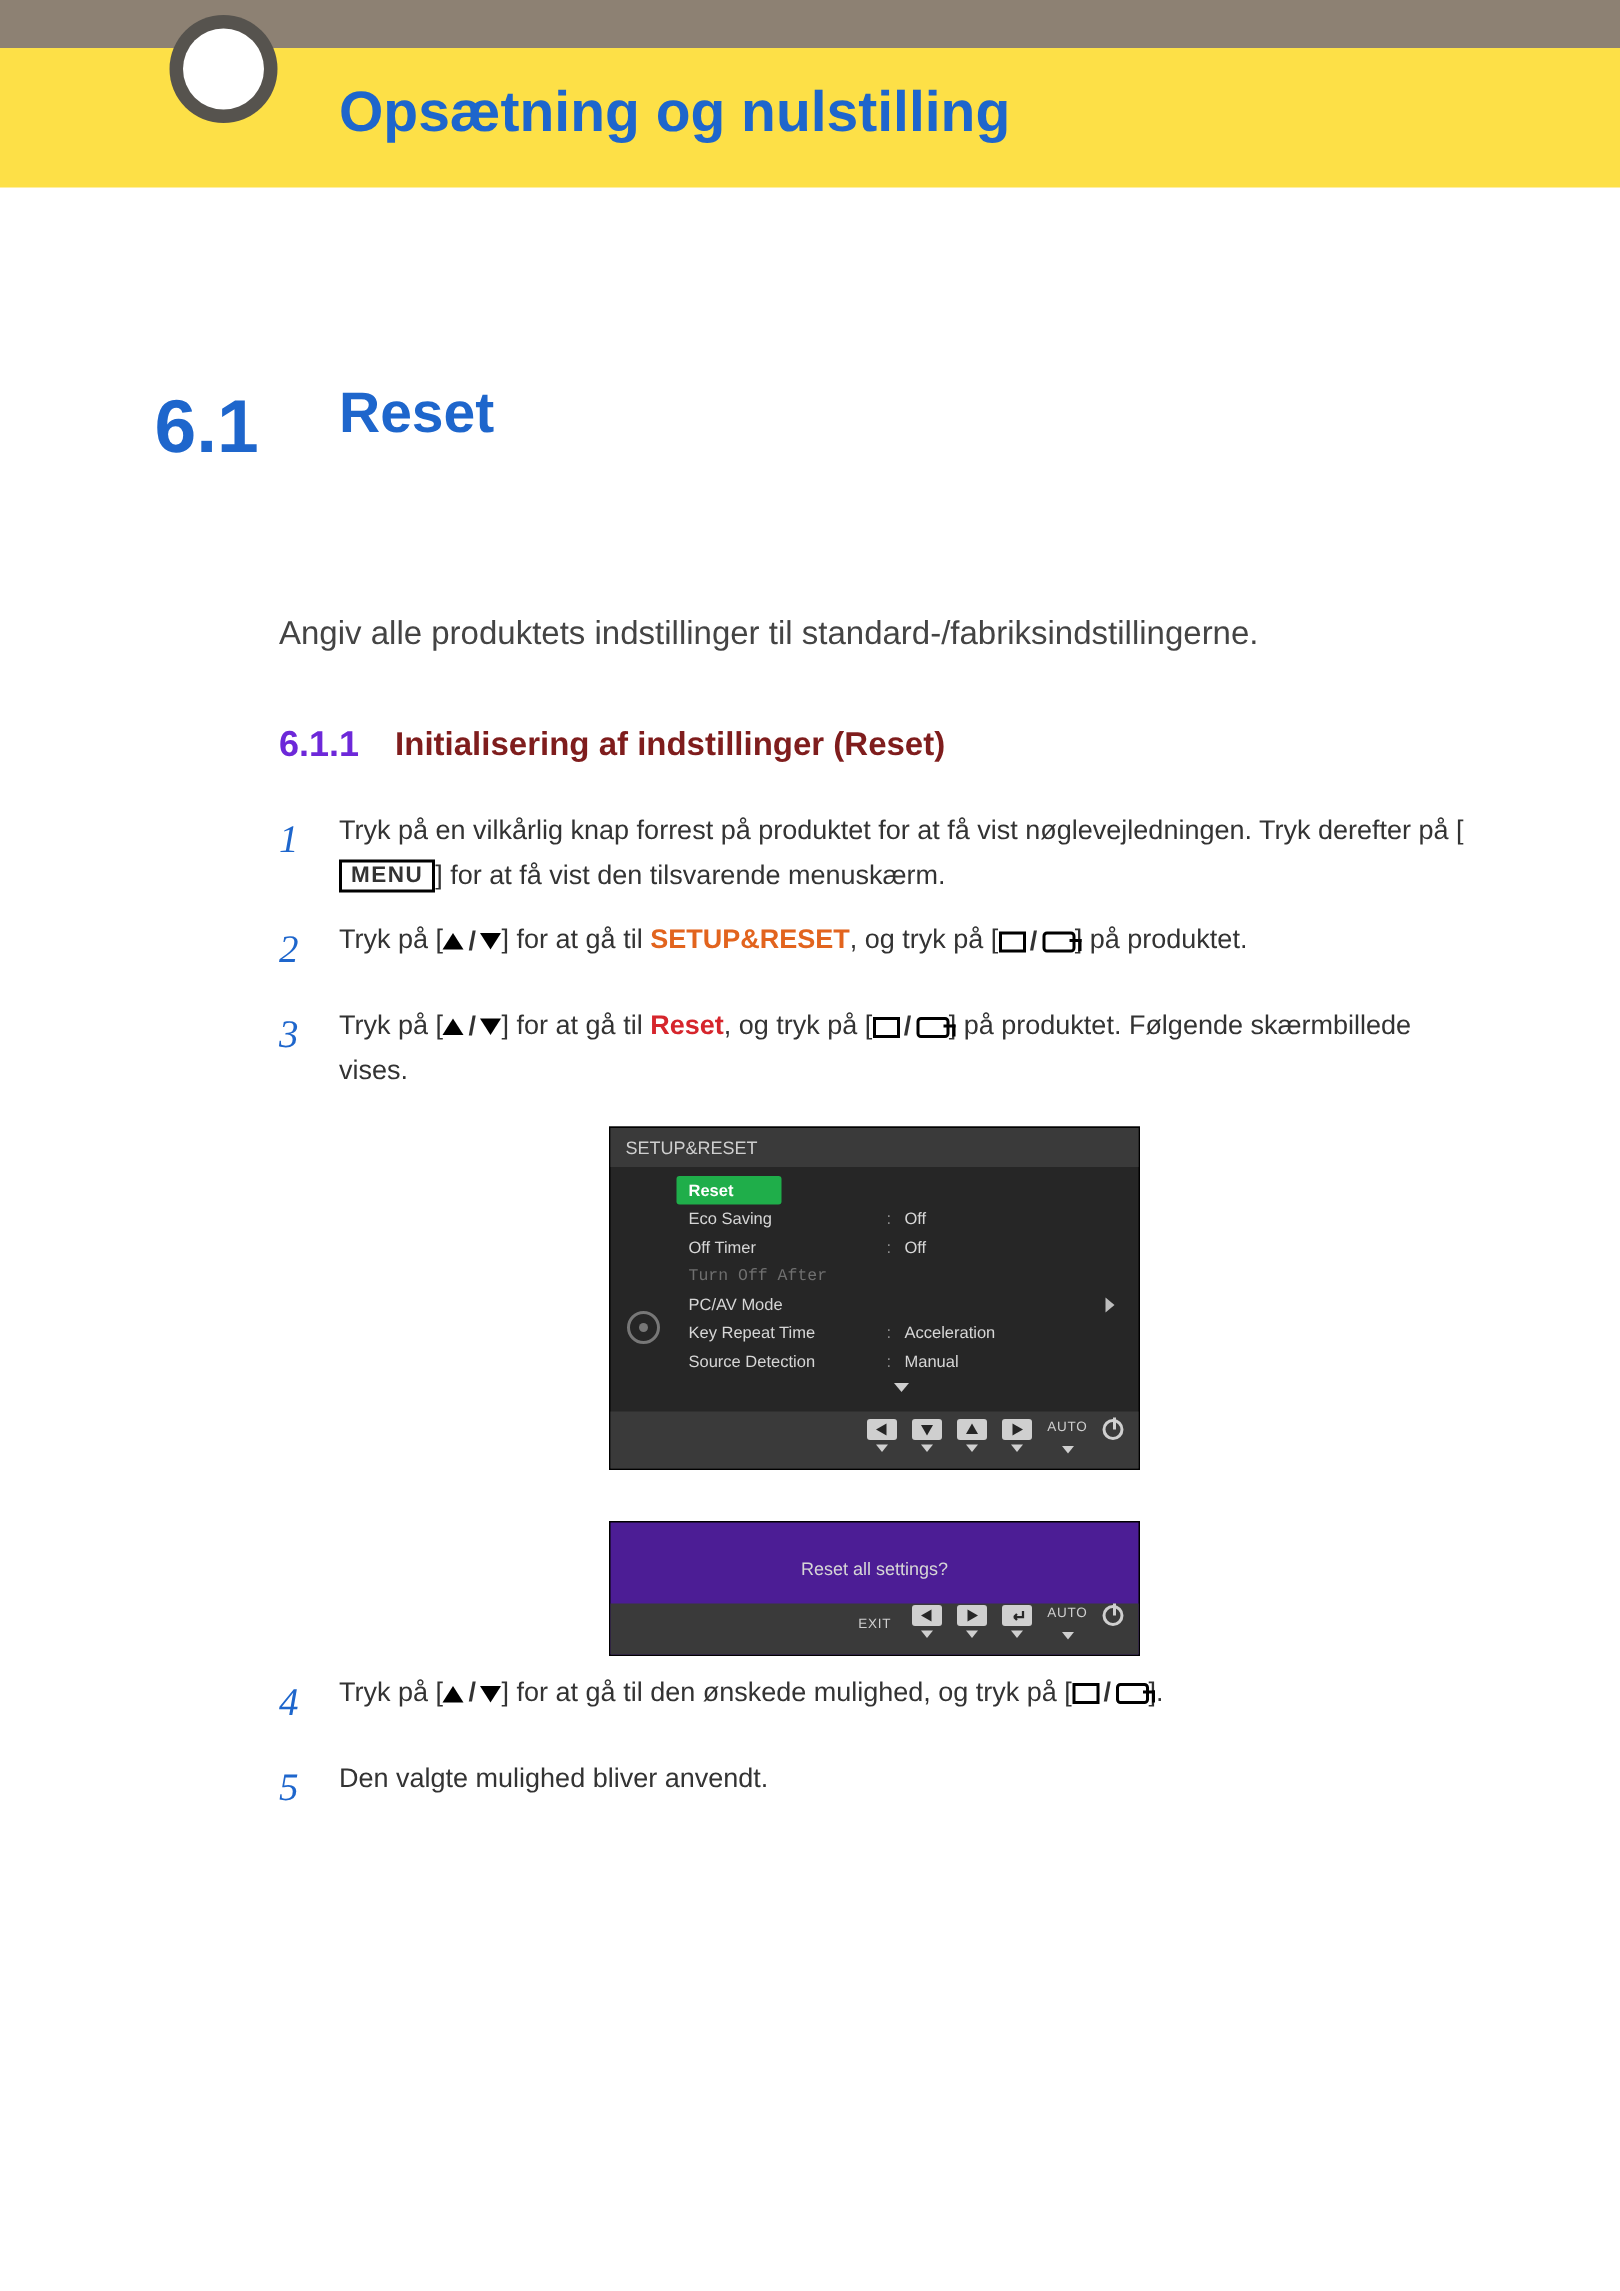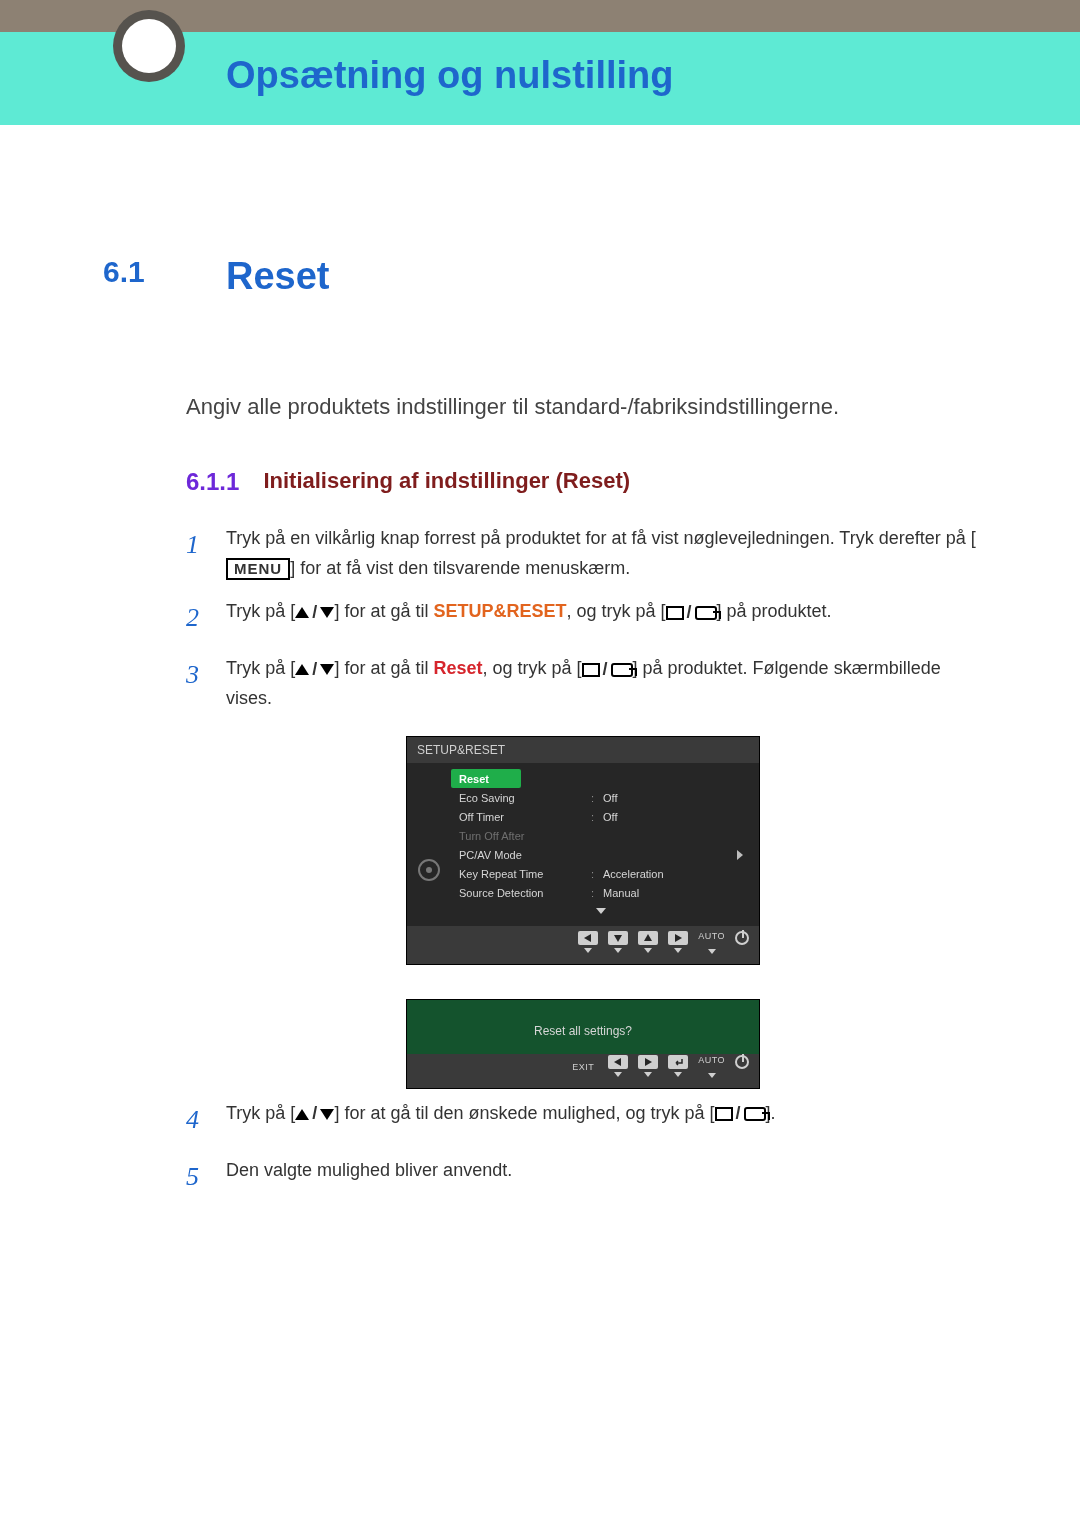--- a/index.html
+++ b/index.html
@@ -1,24 +1,24 @@
 <!DOCTYPE html>
 <html><head>
 <meta charset="utf-8">
 <style>
   * { margin:0; padding:0; box-sizing:border-box; }
   html,body { width:1080px; background:#fff; font-family:Arial, Helvetica, sans-serif; color:#333; }
   .top-bar { width:100%; height:32px; background:#8d8173; }
-  .header-band { width:100%; background:#5eead4; position:relative; padding:22px 0 28px 0; }
+  .header-band { width:100%; background:#fde047; position:relative; padding:22px 0 28px 0; }
   .chapter-icon { position:absolute; left:113px; top:-22px; width:72px; height:72px; border-radius:50%; background:#56534e; }
   .chapter-icon:after { content:""; position:absolute; left:9px; top:9px; width:54px; height:54px; border-radius:50%; background:#fff; }
   .chapter-title { font-size:38px; color:#1e66cc; font-weight:bold; margin-left:226px; }
   .content { padding:0 100px 0 100px; }
   .sec { display:flex; margin-top:130px; }
-  .sec-num { width:126px; font-size:30px; color:#1e66cc; font-weight:bold; text-align:left; padding-left:3px;}
+  .sec-num { width:126px; font-size:50px; color:#1e66cc; font-weight:bold; text-align:left; padding-left:3px;}
   .sec-title { font-size:38px; color:#1e66cc; font-weight:bold; }
   .intro { margin-left:86px; margin-top:92px; font-size:22px; line-height:1.5; color:#444; }
   .subsec { margin-left:86px; margin-top:45px; display:flex; gap:24px; }
   .subsec-num { font-size:24px; color:#6d28d9; font-weight:bold; }
   .subsec-title { font-size:22px; color:#7f1d1d; font-weight:bold; }
   .steps { margin-left:86px; margin-top:28px; }
   .step { display:flex; gap:18px; margin-bottom:14px; font-size:18px; line-height:1.65; color:#333; }
   .step-num { font-size:26px; color:#1e66cc; font-style:italic; font-family:Georgia, 'Times New Roman', serif; min-width:22px; }
   .menu-box { display:inline-flex; align-items:center; justify-content:center; border:2px solid #000; padding:0 6px; height:22px; font-weight:bold; font-size:15px; letter-spacing:1px; vertical-align:middle; }
   .inline-icons { display:inline-flex; align-items:center; gap:0; vertical-align:middle; }
@@ -35,35 +35,35 @@
   .osd-wrap { margin:22px auto 10px auto; width:354px; }
   .osd { width:354px; background:#262626; color:#d6d6d6; font-size:11px; border:1px solid #000; }
   .osd-title { background:#3a3a3a; padding:6px 10px; color:#cfcfcf; font-size:12px; }
   .osd-body { display:flex; }
   .osd-left { width:44px; display:flex; flex-direction:column; align-items:center; justify-content:center; gap:6px; padding-top:50px;}
   .gear { width:22px; height:22px; border:2px solid #777; border-radius:50%; position:relative;}
   .gear:after{content:"";position:absolute;left:6px;top:6px;width:6px;height:6px;background:#777;border-radius:50%;}
   .osd-list { flex:1; padding:6px 8px 6px 0; }
   .osd-row { display:flex; align-items:center; height:19px; padding-left:8px; position:relative;}
   .osd-row.sel { background:#1fae4a; color:#fff; font-weight:bold; border-radius:2px; width:70px;}
-  .osd-row.dim { color:#6f6f6f; }
+  .osd-row.dim { color:#6f6f6f;font-family:Liberation Mono, monospace; }
   .osd-row .colon { position:absolute; left:140px; color:#8a8a8a;}
   .osd-row .val { position:absolute; left:152px; }
   .osd-caret { position:absolute; right:8px; display:flex; align-items:center; height:100%;}
   .osd-caret .r { width:0;height:0;border-top:5px solid transparent;border-bottom:5px solid transparent;border-left:6px solid #bdbdbd;}
   .osd-down { text-align:center; padding:2px 0 4px 0; color:#cfcfcf;}
   .osd-down .d { width:0;height:0;border-left:5px solid transparent;border-right:5px solid transparent;border-top:6px solid #cfcfcf; display:inline-block;}
   .osd-foot { background:#3a3a3a; display:flex; justify-content:flex-end; gap:10px; padding:5px 10px 10px 10px; position:relative;}
   .osd-foot .cell { display:flex; flex-direction:column; align-items:center; gap:3px; color:#cfcfcf; font-size:8px;}
   .osd-foot .ico { width:20px; height:14px; background:#cfcfcf; display:flex; align-items:center; justify-content:center; border-radius:2px;}
   .osd-foot .ico svg { display:block;}
   .osd-foot .txt { color:#cfcfcf; font-size:9px; letter-spacing:0.5px;}
   .osd-foot .tiny { width:0;height:0;border-left:4px solid transparent;border-right:4px solid transparent;border-top:5px solid #cfcfcf;}
 
-  .osd2 { width:354px; background:#14532d; color:#d6d6d6; font-size:11px; border:1px solid #000; margin-top:34px;}
+  .osd2 { width:354px; background:#4c1d95; color:#d6d6d6; font-size:11px; border:1px solid #000; margin-top:34px;}
   .osd2-q { text-align:center; padding:24px 0 16px 0; font-size:12px;}
   .osd2-opts { display:flex; justify-content:center; gap:54px; padding-bottom:18px; align-items:center;}
   .osd2-opts .no { border:1px solid #d69a3e; color:#d69a3e; padding:2px 20px; font-size:12px;}
   .osd2-foot { background:#3a3a3a; display:flex; justify-content:flex-end; gap:10px; padding:1px 10px 10px 10px; align-items:flex-start;}
   .osd2-foot .exit { color:#cfcfcf; font-size:9px; align-self:center; margin-right:4px; letter-spacing:0.5px;}
   .osd2-foot .cell { display:flex; flex-direction:column; align-items:center; gap:3px;}
   .osd2-foot .ico { width:20px; height:14px; background:#cfcfcf; display:flex; align-items:center; justify-content:center; border-radius:2px;}
   .osd2-foot .tiny { width:0;height:0;border-left:4px solid transparent;border-right:4px solid transparent;border-top:5px solid #cfcfcf;}
   .osd2-foot .txt { color:#cfcfcf; font-size:9px; letter-spacing:0.5px;}
   .osd2-foot .pwr { width:14px; height:14px; border:2px solid #cfcfcf; border-radius:50%; position:relative; margin-top:0;}

